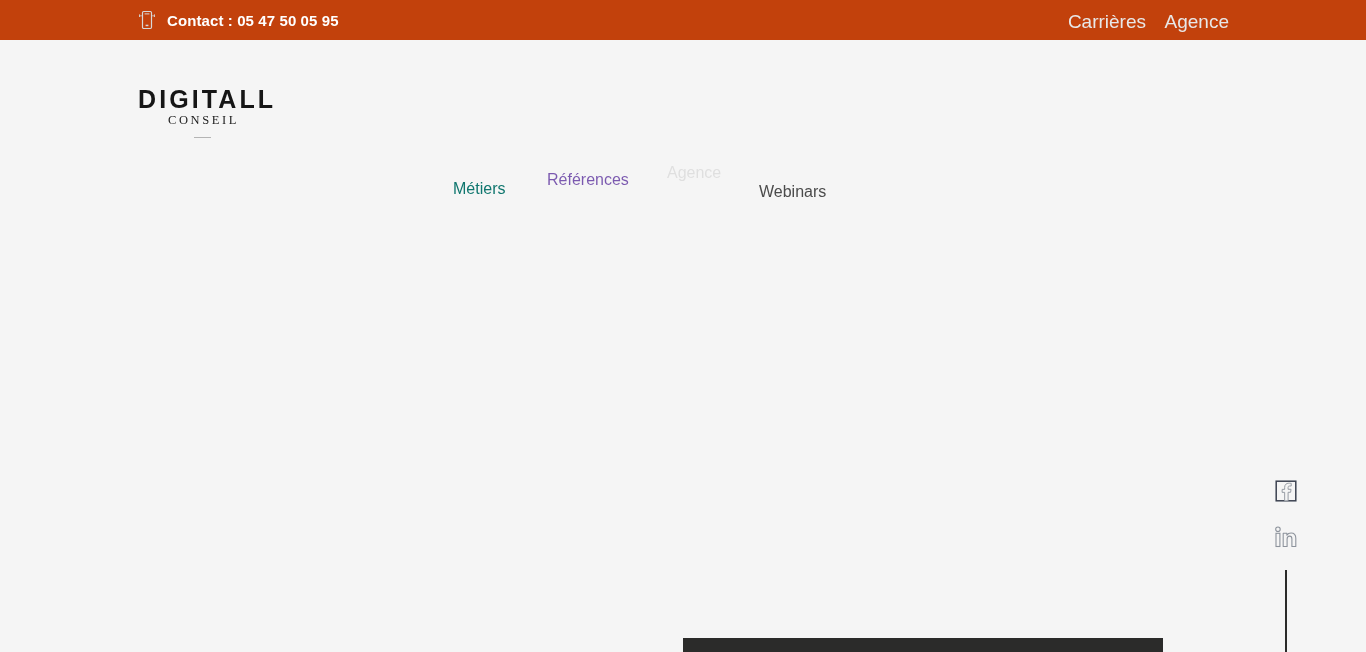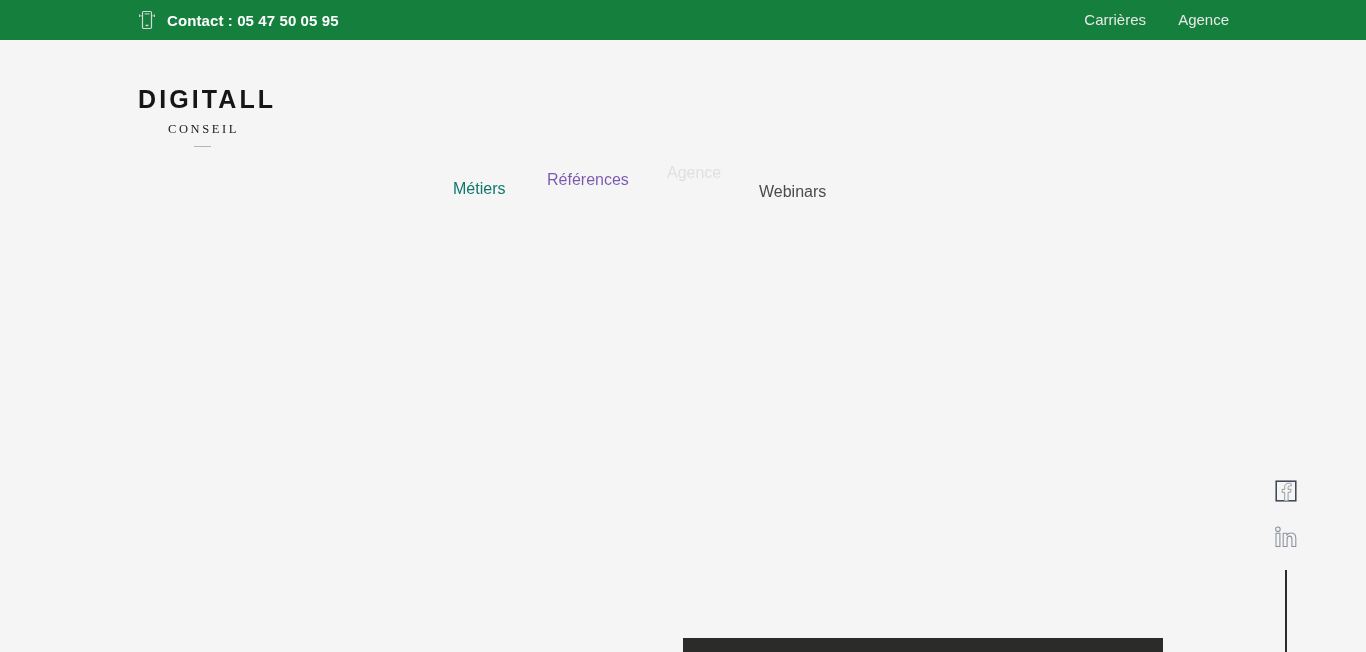--- a/index.html
+++ b/index.html
@@ -9,21 +9,21 @@
     overflow:hidden;
     background:#f5f5f5;
     font-family:"Liberation Sans", sans-serif;
     -webkit-font-smoothing:antialiased;
   }
 
   
   .topbar{
     position:absolute; left:0; top:0;
     width:1366px; height:40px;
-    background:#15803d;
+    background:#c2410c;
     display:flex; align-items:center;
   }
   .topbar-contact{
     position:absolute; left:136px; top:0; height:40px;
     display:flex; align-items:center; gap:9px;
   }
   .phone-icon{
     width:22px; height:22px;
     display:block;
     flex:0 0 auto;
@@ -34,21 +34,21 @@
     font-weight:bold;
     letter-spacing:0.1px;
     white-space:nowrap;
   }
   .topbar-links{
     position:absolute; right:0; top:0; height:40px;
     display:flex; align-items:center;
   }
   .topbar-link{
     color:#e8e8e8;
-    font-size:15px;
+    font-size:19px;
     text-decoration:none;
     white-space:nowrap;
     cursor:pointer;
   }
   .topbar-link.carrieres{ position:absolute; right:220px; top:11px; }
   .topbar-link.contact{ position:absolute; right:137px; top:11px; }
 
   
   .header{
     position:absolute; left:0; top:40px;
@@ -72,21 +72,21 @@
     text-indent:3px;
   }
   .logo-sub{
     display:block;
     font-family:"Liberation Serif", serif;
     font-size:12.5px;
     font-weight:normal;
     color:#1b1b1b;
     letter-spacing:2.6px;
     line-height:1;
-    margin-top:11px;
+    margin-top:2px;
     text-indent:3px;
   }
   .logo-dash{
     display:block;
     width:17px; height:1px;
     background:#b4b4b4;
     margin:10px auto 0;
   }
 
   

